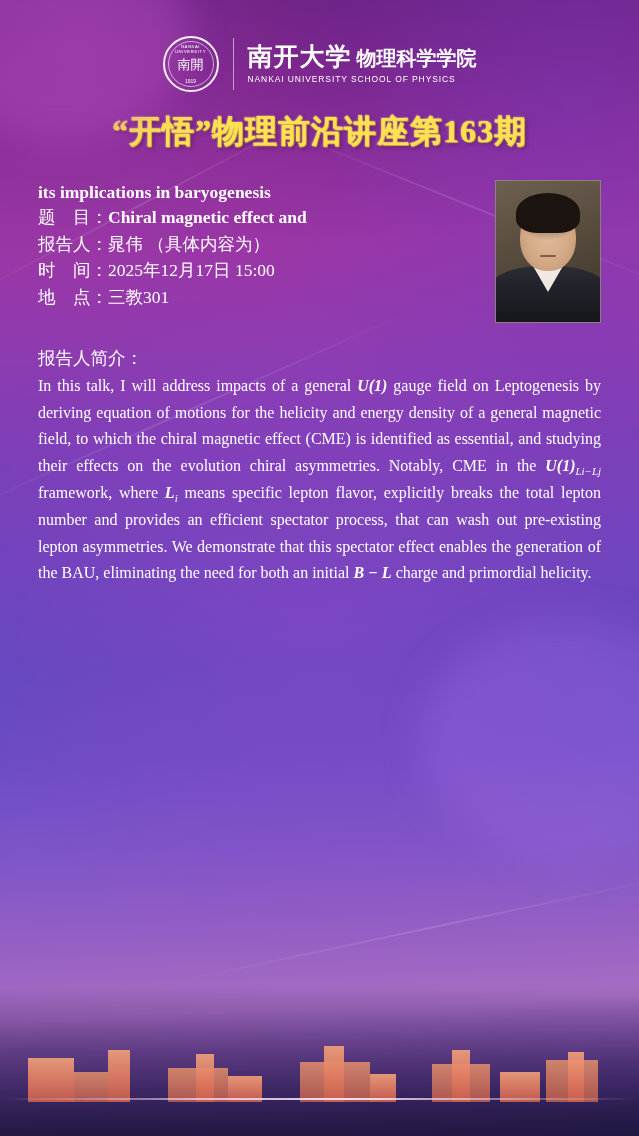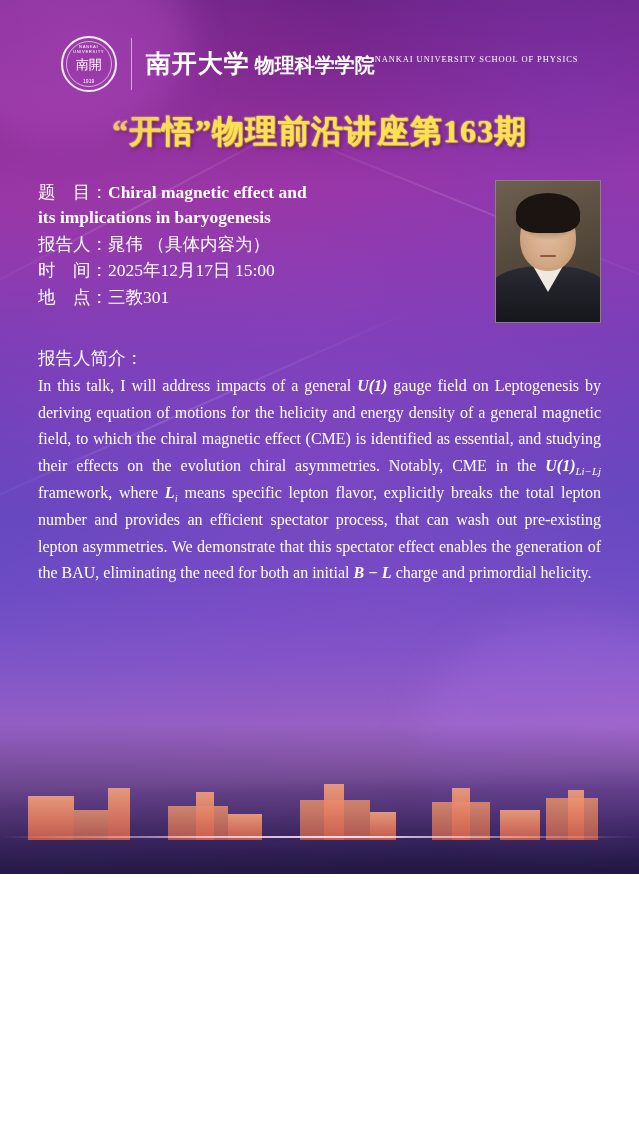--- a/index.html
+++ b/index.html
@@ -5,21 +5,21 @@
   * { box-sizing: border-box; margin: 0; padding: 0; }
   html, body {
     width: 639px;
     height: 1136px;
     overflow: hidden;
     font-family: "Liberation Serif", serif;
   }
   .poster {
     position: relative;
     width: 639px;
-    height: 874px;
+    height: 1136px;
     background:
       radial-gradient(ellipse 60% 40% at 12% 4%, rgba(150,60,170,0.55), rgba(0,0,0,0) 70%),
       radial-gradient(ellipse 70% 50% at 90% 10%, rgba(120,60,190,0.45), rgba(0,0,0,0) 70%),
       radial-gradient(ellipse 80% 40% at 50% 55%, rgba(160,70,200,0.35), rgba(0,0,0,0) 75%),
       linear-gradient(178deg,
         #6a2080 0%,
         #7a2489 7%,
         #8b2c96 14%,
         #9b36a6 22%,
         #8f3bb0 30%,
@@ -98,39 +98,39 @@
     color: #fff;
     font-family: "Liberation Sans", sans-serif;
   }
   .vdiv {
     width: 1px;
     height: 52px;
     background: rgba(255,255,255,0.55);
   }
   .logo-text {
     display: flex;
-    flex-direction: row;
+    flex-direction: column;
     justify-content: space-between;
     color: #fff;
   }
   .logo-text .cn {
     font-size: 25px;
     letter-spacing: 1px;
     line-height: 1.05;
     white-space: nowrap;
     font-weight: bold;
     font-family: "Liberation Serif", serif;
   }
   .logo-text .cn .small { font-size: 20px; letter-spacing: 0px; }
   .logo-text .en {
     font-size: 8.5px;
     letter-spacing: 0.9px;
     margin-top: 3px;
     white-space: nowrap;
-    font-family: Liberation Serif, serif;
+    font-family: Liberation Sans, sans-serif;
   }
 
   
   .title-wrap {
     margin-top: 18px;
     text-align: center;
     padding: 0 20px;
   }
   .title {
     font-size: 32px;
@@ -328,24 +328,24 @@
 
   <div class="title-wrap">
     <div class="title">“开悟”物理前沿讲座第163期</div>
   </div>
 
   <div class="body">
 
     <div class="top-row">
       <div class="info">
         <div class="title-line">
+          <span class="en-title">its implications in baryogenesis</span>
+        </div>
+        <div class="title-line">
           <span class="lbl">题　目：</span><span class="en-title">Chiral magnetic effect and</span>
-        </div>
-        <div class="title-line">
-          <span class="en-title">its implications in baryogenesis</span>
         </div>
         <div class="line">
           <span>报告人：</span><span>晁伟 （具体内容为）</span>
         </div>
         <div class="line">
           <span>时　间：</span><span>2025年12月17日 15:00</span>
         </div>
         <div class="line">
           <span>地　点：</span><span>三教301</span>
         </div>

